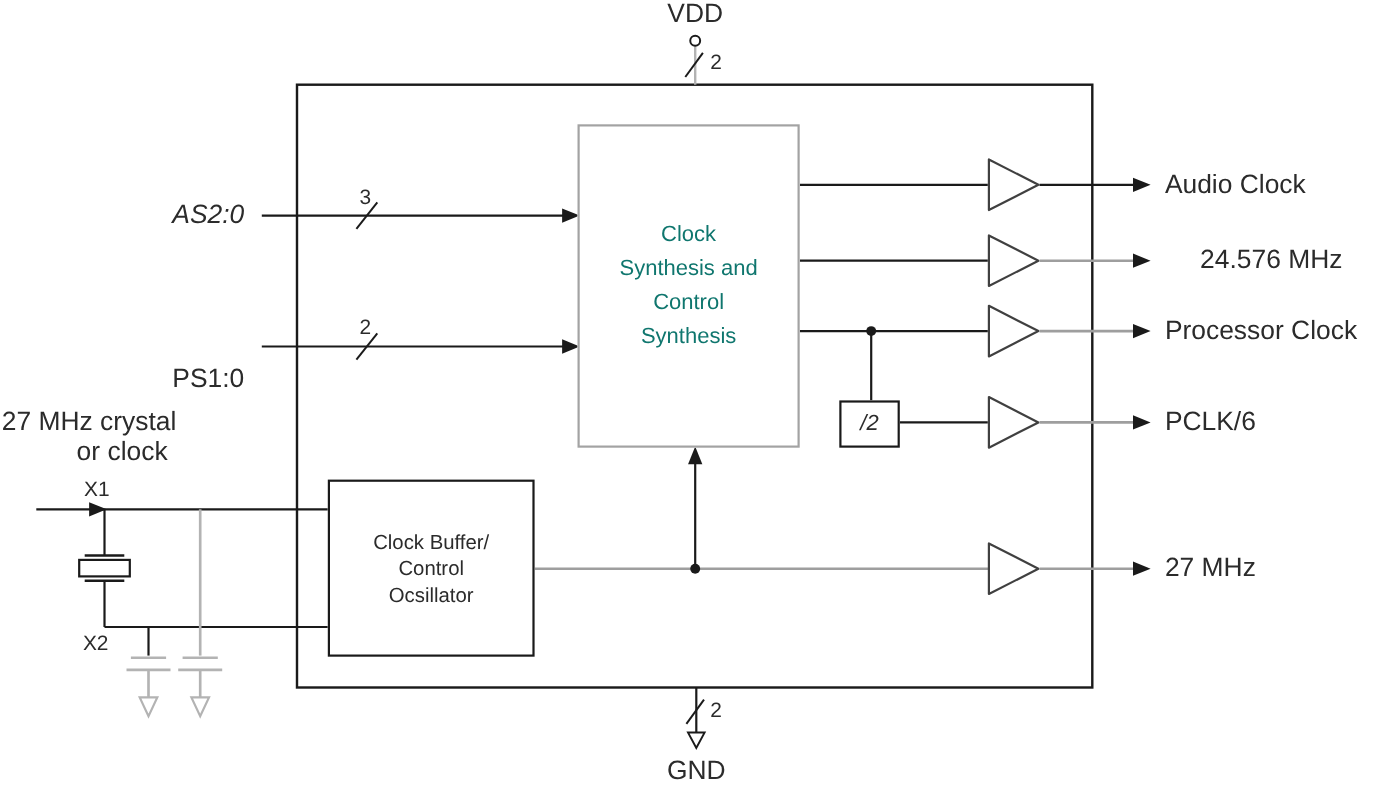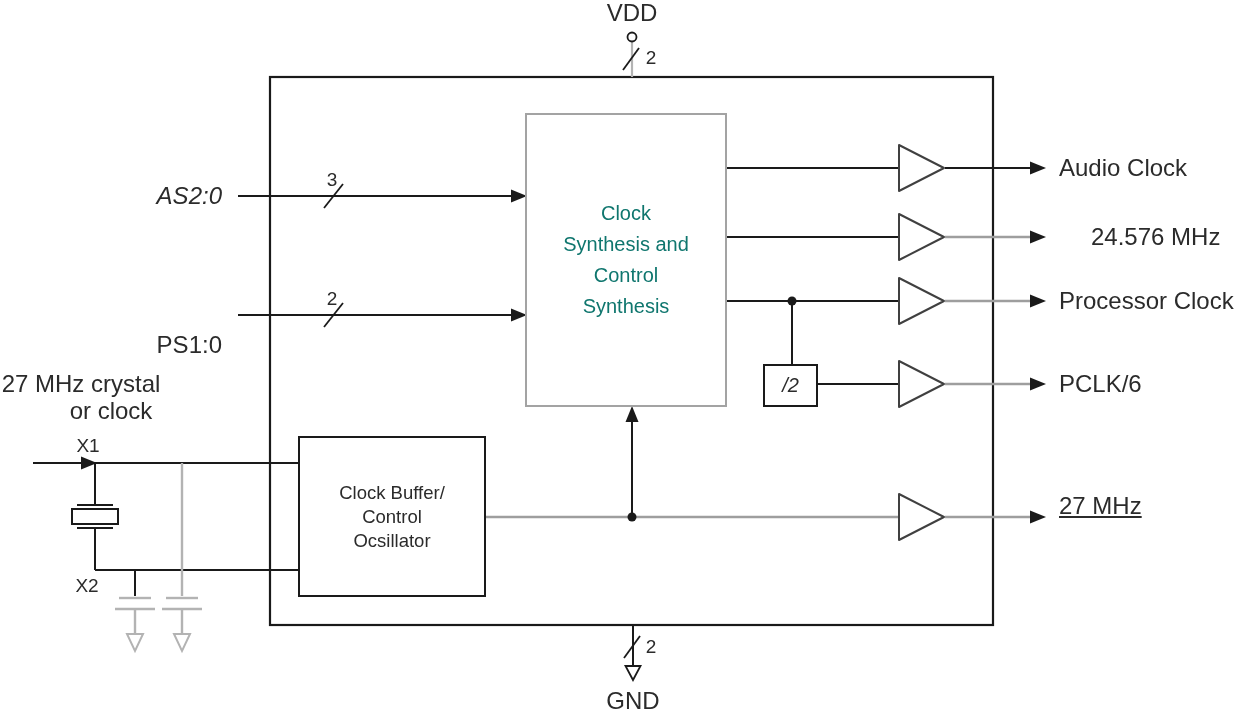--- a/index.html
+++ b/index.html
@@ -154,15 +154,15 @@
 
   <div class="lbl ctr" style="left:81px;top:384px;">27 MHz crystal</div>
   <div class="lbl ctr" style="left:81px;top:411px;margin-left:30px;">or clock</div>
   <div class="lbl ctr small" style="left:88px;top:446px;">X1</div>
   <div class="lbl ctr small" style="left:87px;top:586px;">X2</div>
 
   <div class="lbl vctr" style="left:1059px;top:168px;">Audio Clock</div>
   <div class="lbl vctr" style="left:1059px;top:237px;margin-left:32px;">24.576 MHz</div>
   <div class="lbl vctr" style="left:1059px;top:301px;">Processor Clock</div>
   <div class="lbl vctr" style="left:1059px;top:384px;">PCLK/6</div>
-  <div class="lbl vctr" style="left:1059px;top:506px;text-decoration:underline;">27 MHz</div>
+  <div class="lbl vctr" style="left:1059px;top:517px;">27 MHz</div>
 
 </div>
 
 </body></html>

